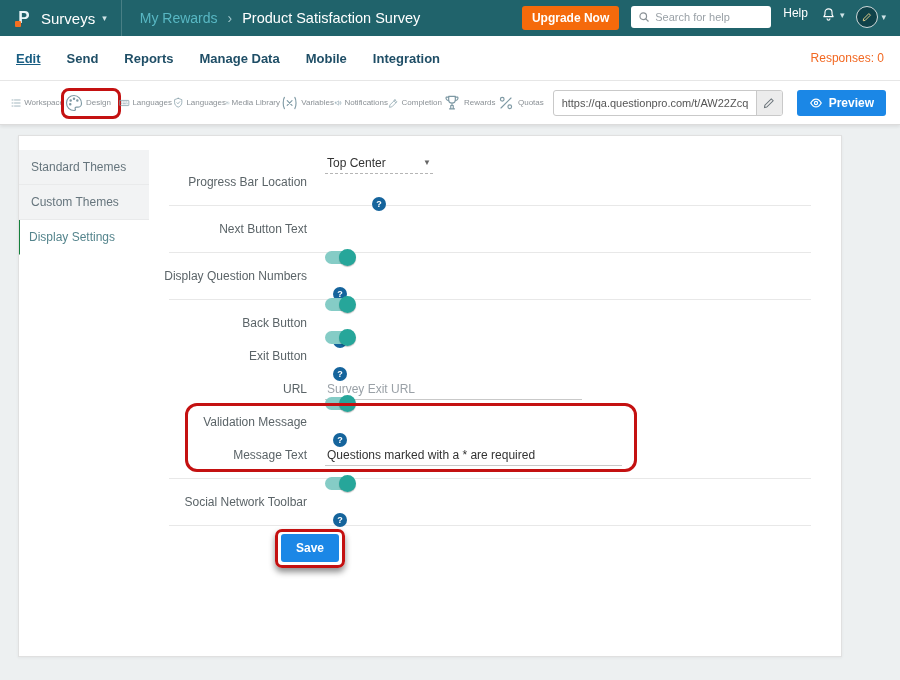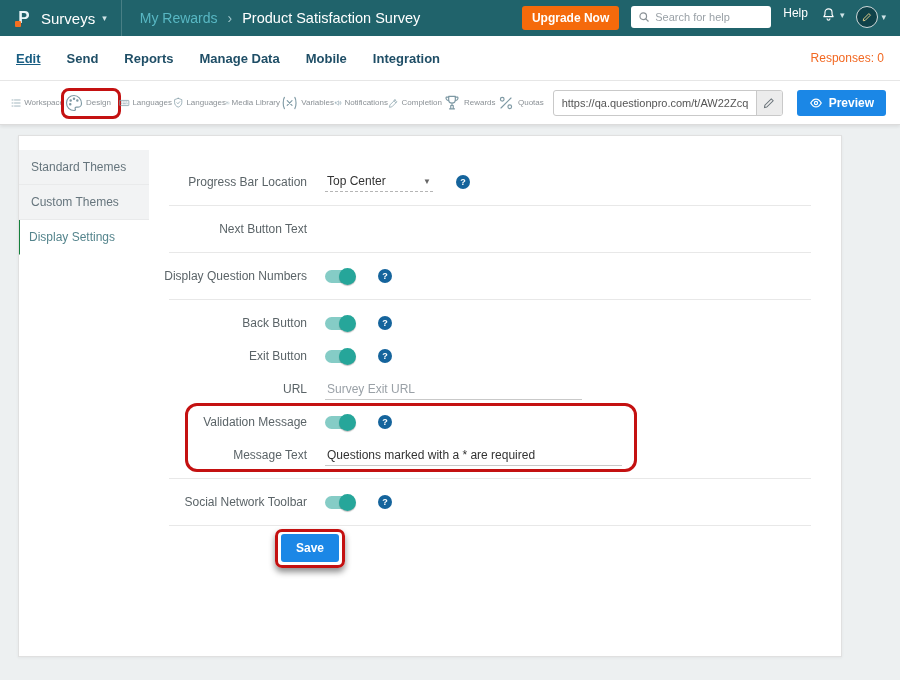--- a/index.html
+++ b/index.html
@@ -47,21 +47,21 @@
   
   .content { padding-top:10px; }
   .panel { width:824px; height:522px; margin-left:18px; background:#fff; border:1px solid #e0e0e0; display:flex; box-shadow:0 1px 3px rgba(0,0,0,.05); overflow:hidden; }
   .side { width:130px; flex-shrink:0; padding-top:14px; background:#fff; }
   .side-item { padding:10px 12px; font-size:12px; color:#66757d; background:#f2f3f4; border-bottom:1px solid #e9eaeb; cursor:pointer; }
   .side-item.active { background:#fff; border-left:1px solid #15803d; padding-left:9px; color:#55858d; border-bottom:1px solid #fff; }
 
   .form { flex:1; padding:28px 30px 0 0; }
   .row { display:flex; align-items:center; height:30px; margin:3px 0; }
   .lab { width:158px; flex-shrink:0; text-align:right; margin-right:18px; font-size:12px; color:#5b6468; }
-  .ctrl { display:flex; align-items:center; gap:23px; }
+  .ctrl { display:flex; align-items:center; gap:23px;flex-direction:column; }
   .divider { border-top:1px solid #e8e8e8; margin:8px 0 8px 20px; }
 
   .select { font-size:12px; color:#333; border-bottom:1px dashed #b5b5b5; padding:2px 2px 3px 2px; min-width:108px; display:flex; align-items:center; justify-content:space-between; gap:16px; cursor:pointer; }
   .select .sc { font-size:8px; color:#666; }
 
   .uinput { border:none; outline:none; border-bottom:1px solid #c9c9c9; font-size:12px; color:#333; padding:3px 2px; width:122px; background:transparent; font-family:inherit; }
   .uinput::placeholder { color:#9aa1a7; }
   .uinput.w-url { width:257px; }
   .uinput.w-msg { width:297px; }
 

